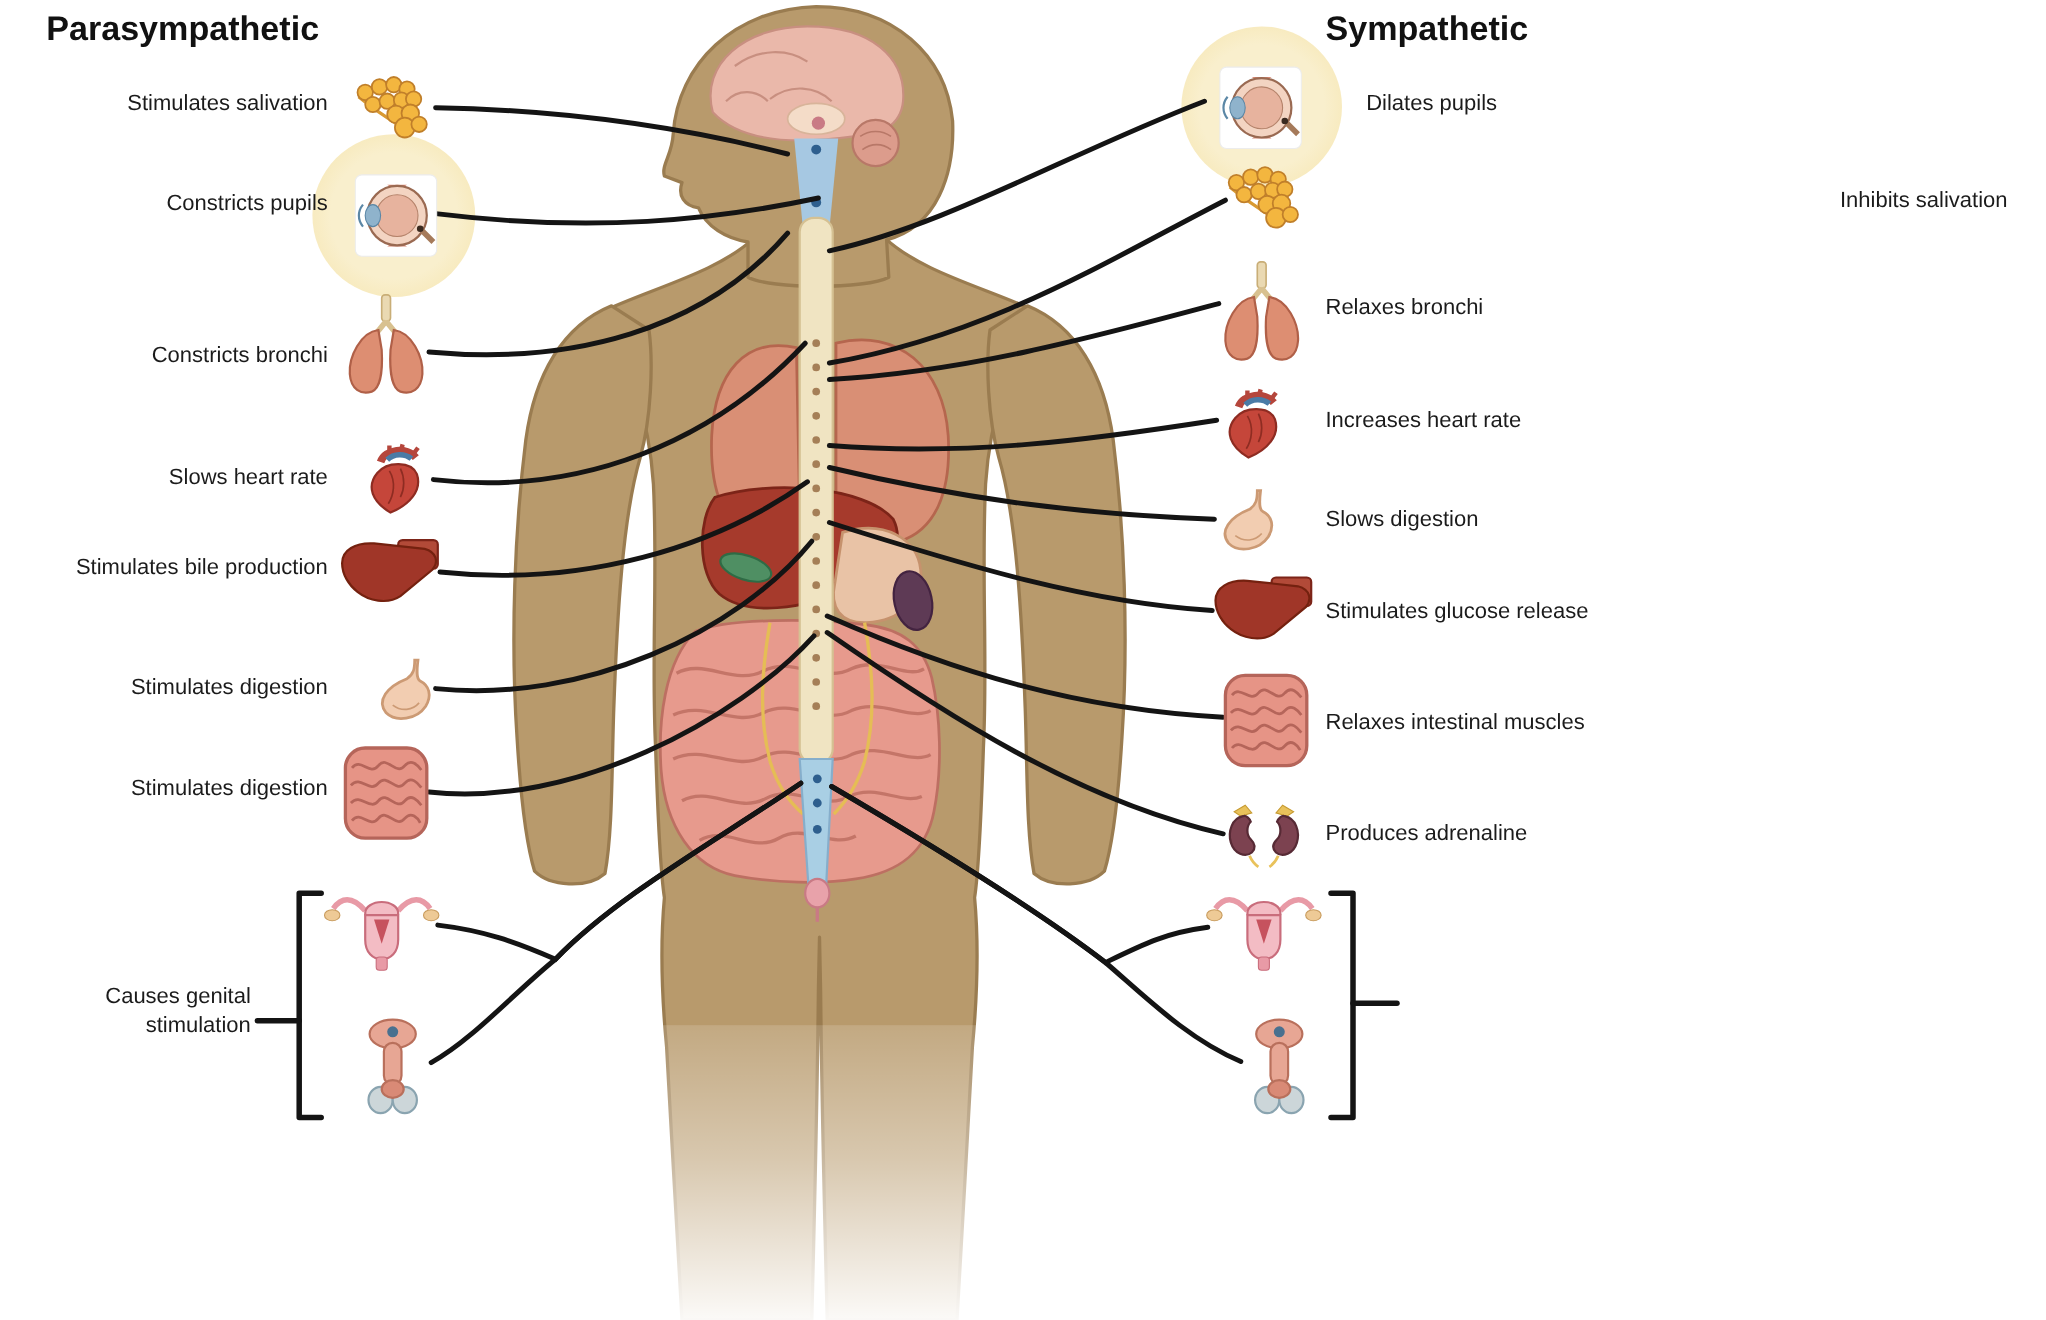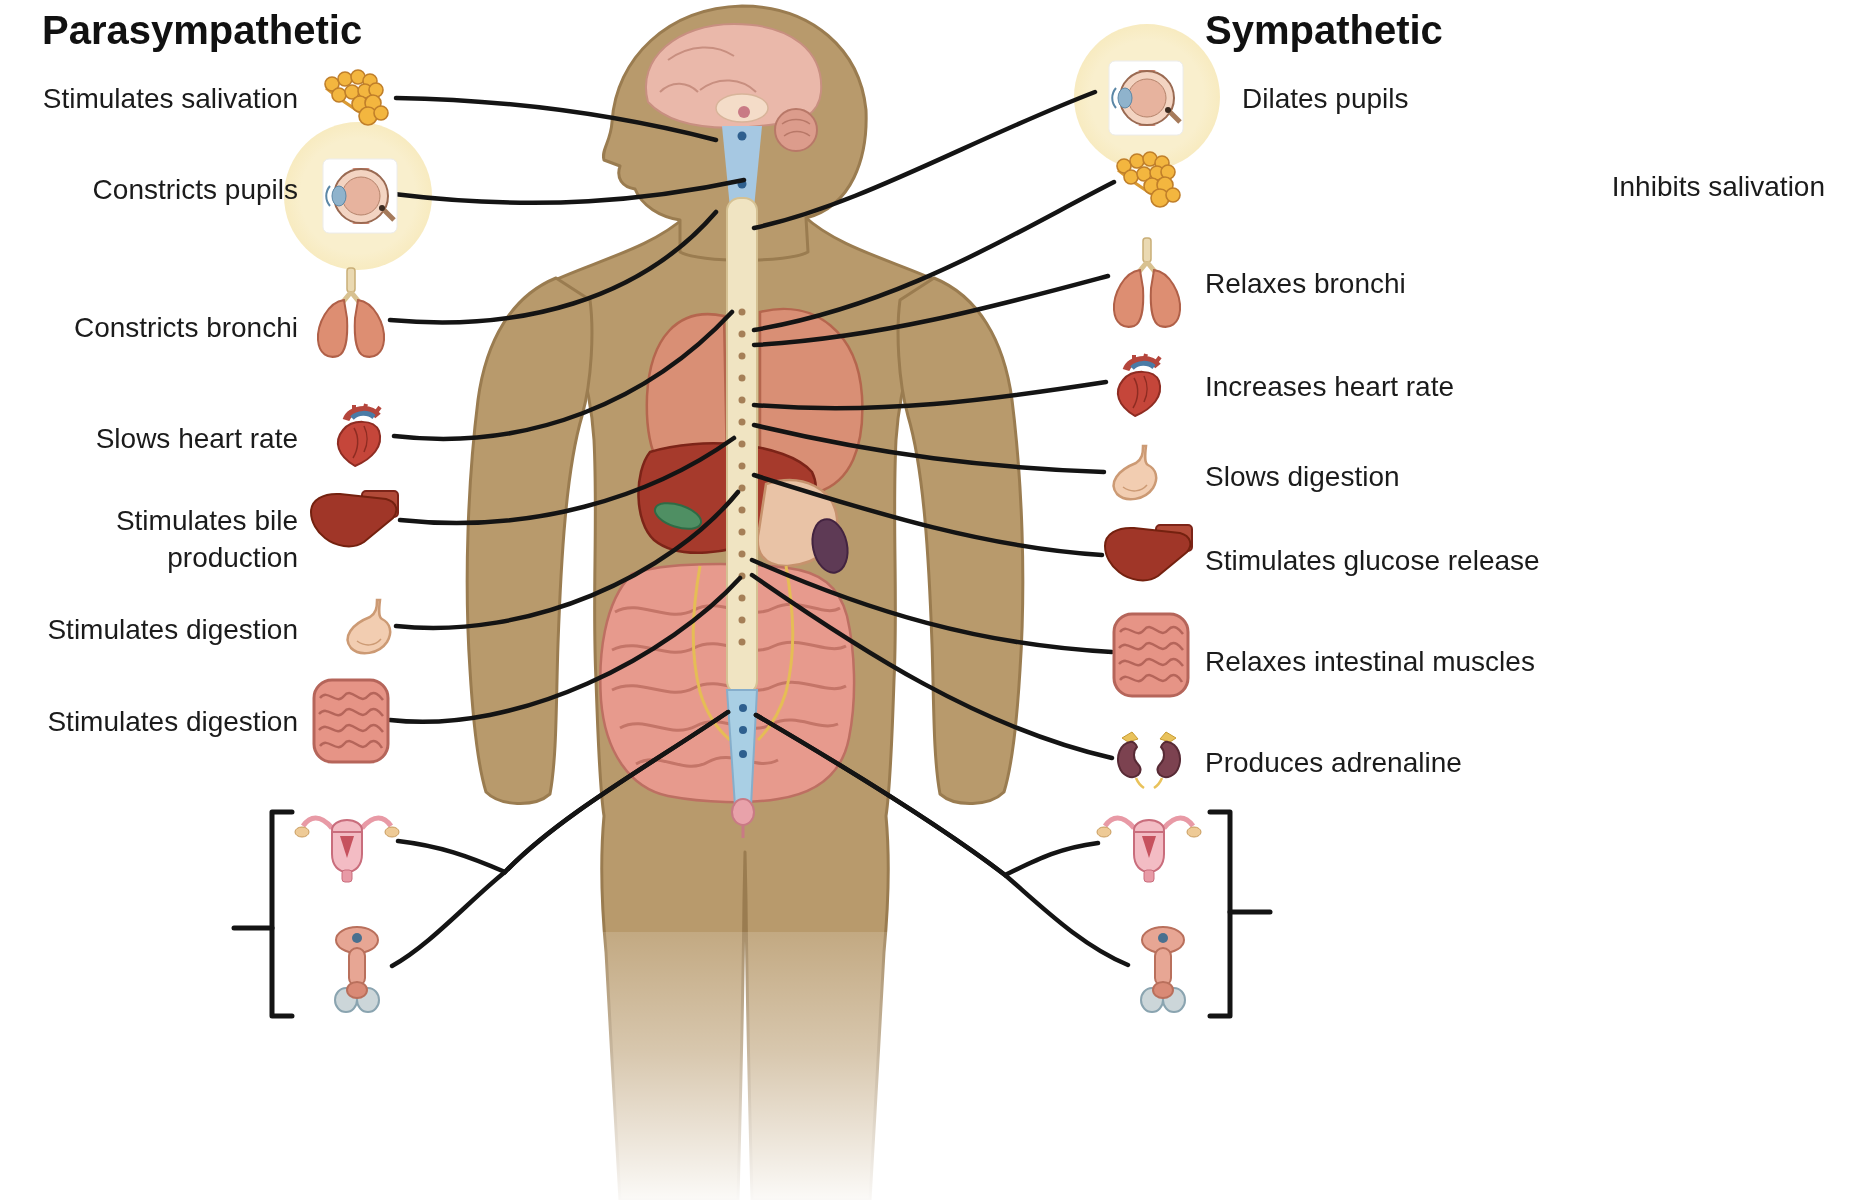--- a/index.html
+++ b/index.html
@@ -5,22 +5,22 @@
 <style>
   html,body{margin:0;padding:0;background:#fff;}
   .stage{position:relative;width:1860px;height:1200px;background:#fff;overflow:hidden;
          font-family:"Liberation Sans",sans-serif;color:#1c1c1c;}
   .scene,.connectors{position:absolute;left:0;top:0;}
   .connectors{pointer-events:none;}
   .halo{position:absolute;border-radius:50%;
         background:radial-gradient(circle,#f9efcd 55%,#f5e3a8 100%);}
   .icon{position:absolute;}
   .icon svg{display:block;width:100%;height:100%;}
-  .header{position:absolute;font-size:40px;font-weight:700;color:#111;}
-  .label{position:absolute;font-size:28px;line-height:1.32;color:#1b1b1b;}
+  .header{position:absolute;font-size:31px;font-weight:700;color:#111;}
+  .label{position:absolute;font-size:20px;line-height:1.32;color:#1b1b1b;}
   .left-col{text-align:right;}
   .right-col{text-align:left;}
 </style>
 </head>
 <body>
 
 <div class="stage">
 
   <svg class="scene" width="1860" height="1200" viewBox="0 0 1860 1200">
     <defs>
@@ -347,20 +347,21 @@
   <div class="header" style="left:42px;top:8px;">Parasympathetic</div>
   <div class="header" style="left:1205px;top:8px;">Sympathetic</div>
 
   <div class="label left-col" style="left:0;width:298px;top:81px;">Stimulates salivation</div>
   <div class="label left-col" style="left:0;width:298px;top:172px;">Constricts pupils</div>
   <div class="label left-col" style="left:0;width:298px;top:421px;">Slows heart rate</div>
   <div class="label left-col" style="left:0;width:298px;top:310px;">Constricts bronchi</div>
   <div class="label left-col" style="left:0;width:298px;top:503px;">Stimulates bile production</div>
   <div class="label left-col" style="left:0;width:298px;top:612px;">Stimulates digestion</div>
   <div class="label left-col" style="left:0;width:298px;top:704px;">Stimulates digestion</div>
+  <div class="label left-col" style="left:0;width:228px;top:893px;">Causes genital stimulation</div>
 
   <div class="label right-col" style="left:1205px;width:620px;top:81px;margin-left:37px;">Dilates pupils</div>
   <div class="label right-col" style="left:1205px;width:620px;top:169px;text-align:right;">Inhibits salivation</div>
   <div class="label right-col" style="left:1205px;width:620px;top:266px;">Relaxes bronchi</div>
   <div class="label right-col" style="left:1205px;width:620px;top:369px;">Increases heart rate</div>
   <div class="label right-col" style="left:1205px;width:620px;top:459px;">Slows digestion</div>
   <div class="label right-col" style="left:1205px;width:620px;top:543px;">Stimulates glucose release</div>
   <div class="label right-col" style="left:1205px;width:620px;top:644px;">Relaxes intestinal muscles</div>
   <div class="label right-col" style="left:1205px;width:620px;top:745px;">Produces adrenaline</div>
 

